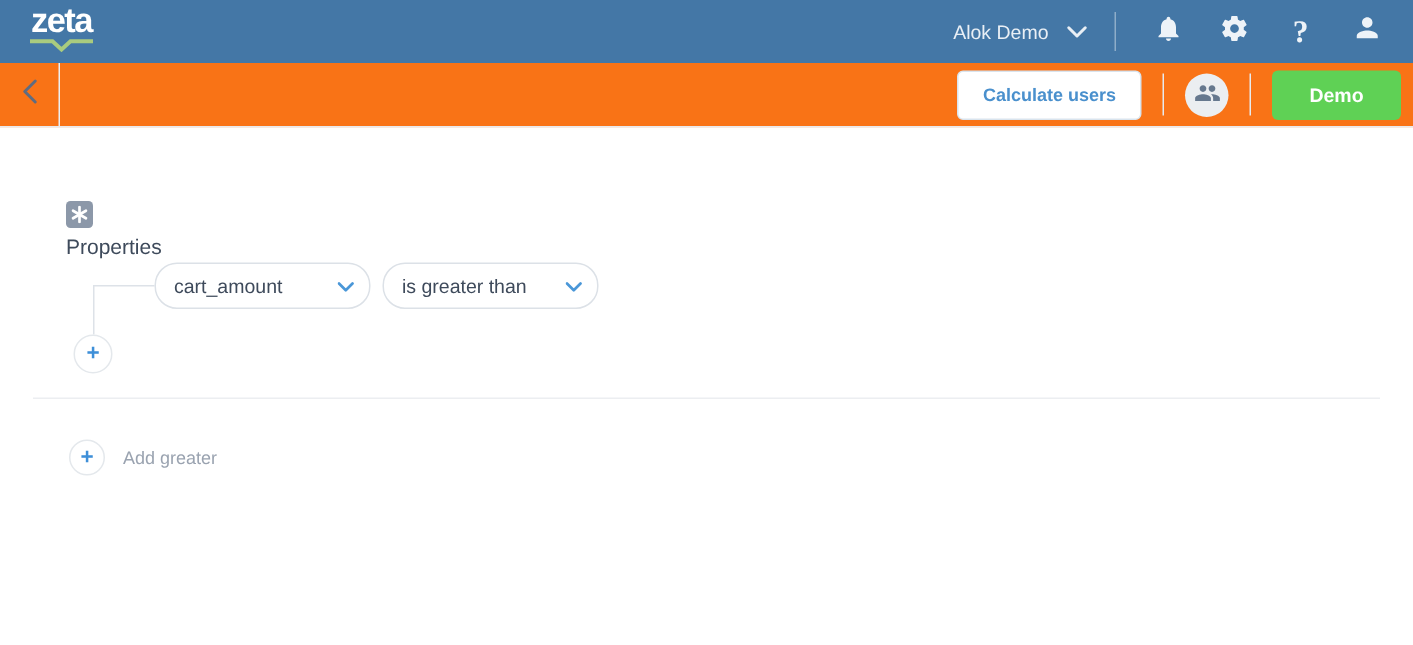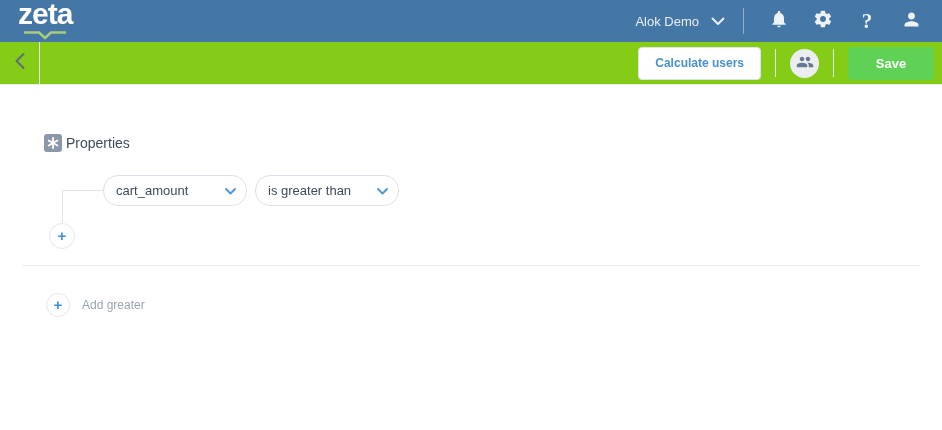--- a/index.html
+++ b/index.html
@@ -21,21 +21,21 @@
   }
   .logo {
     display: flex;
     flex-direction: column;
     align-items: center;
     line-height: 1;
     cursor: pointer;
   }
   .logo-text {
     color: #ffffff;
-    font-size: 30px;
+    font-size: 23px;
     font-weight: bold;
     letter-spacing: -1px;
     line-height: 0.9;
   }
   .navbar-right {
     margin-left: auto;
     display: flex;
     align-items: center;
   }
   .account {
@@ -65,21 +65,21 @@
   .question-glyph {
     color: #eef3f8;
     font-size: 21px;
     font-weight: bold;
     font-family: "Liberation Serif", serif;
   }
 
   
   .toolbar {
     height: 43px;
-    background: #84cc16;
+    background: #f97316;
     border-bottom: 1px solid #e7eaee;
     display: flex;
     align-items: center;
   }
   .back-btn {
     width: 40px;
     height: 100%;
     border-right: 1px solid #eceef1;
     display: flex;
     align-items: center;
@@ -139,22 +139,22 @@
   .content {
     position: relative;
     height: 345px;
     background: #ffffff;
   }
   .properties-header {
     position: absolute;
     left: 44px;
     top: 49px;
     display: flex;
-    align-items: center;
     gap: 4px;
+    flex-direction: column;
   }
   .prop-icon {
     width: 18px;
     height: 18px;
     background: #8c98a9;
     border-radius: 3px;
     display: flex;
     align-items: center;
     justify-content: center;
   }
@@ -341,21 +341,21 @@
     <button class="users-circle-btn">
       <span>
         <svg width="18" height="18" viewBox="0 0 24 24" fill="#66788e">
           <path d="M16 11c1.66 0 2.99-1.34 2.99-3S17.66 5 16 5s-3 1.34-3 3 1.34 3 3 3zm-8 0c1.66 0 2.99-1.34 2.99-3S9.66 5 8 5 5 6.34 5 8s1.34 3 3 3zm0 2c-2.33 0-7 1.17-7 3.5V19h14v-2.5C15 14.17 10.33 13 8 13zm8 0c-.29 0-.62.02-.97.05 1.16.84 1.97 1.97 1.97 3.45V19h6v-2.5c0-2.33-4.67-3.5-7-3.5z"></path>
         </svg>
       </span>
     </button>
 
     <div class="toolbar-vdivider"></div>
 
-    <button class="save-btn">Save</button>
+    <button class="save-btn">Demo</button>
   </div>
 </div>
 
 <div class="content">
 
   <div class="properties-header">
     <span class="prop-icon">
       <svg width="12" height="12" viewBox="0 0 12 12" stroke-width="1.8" stroke-linecap="round">
         <line x1="6" y1="1" x2="6" y2="11"></line>
         <line x1="1.7" y1="3.5" x2="10.3" y2="8.5"></line>

